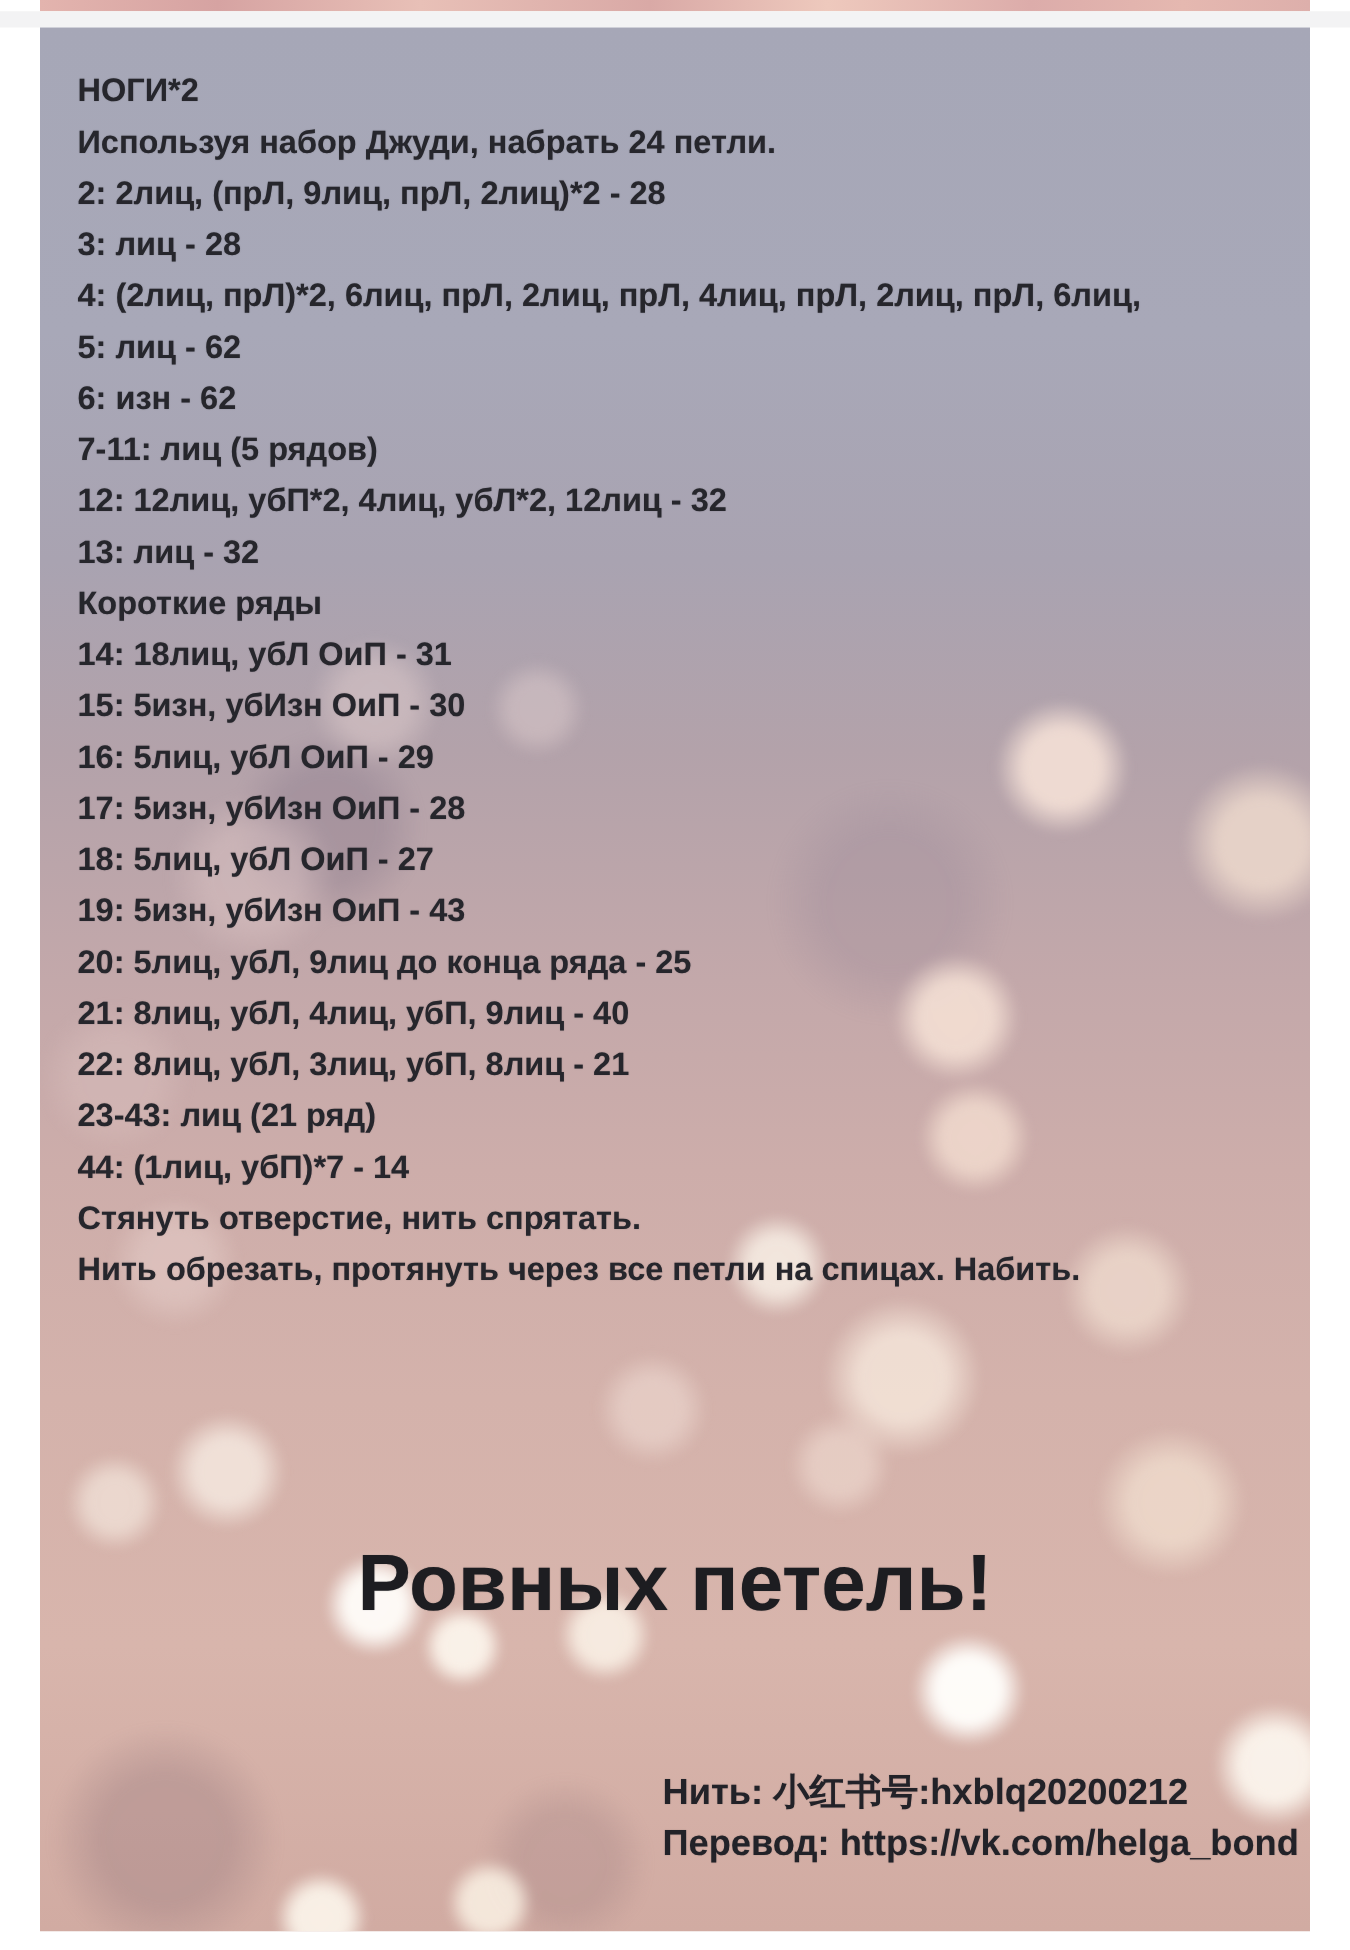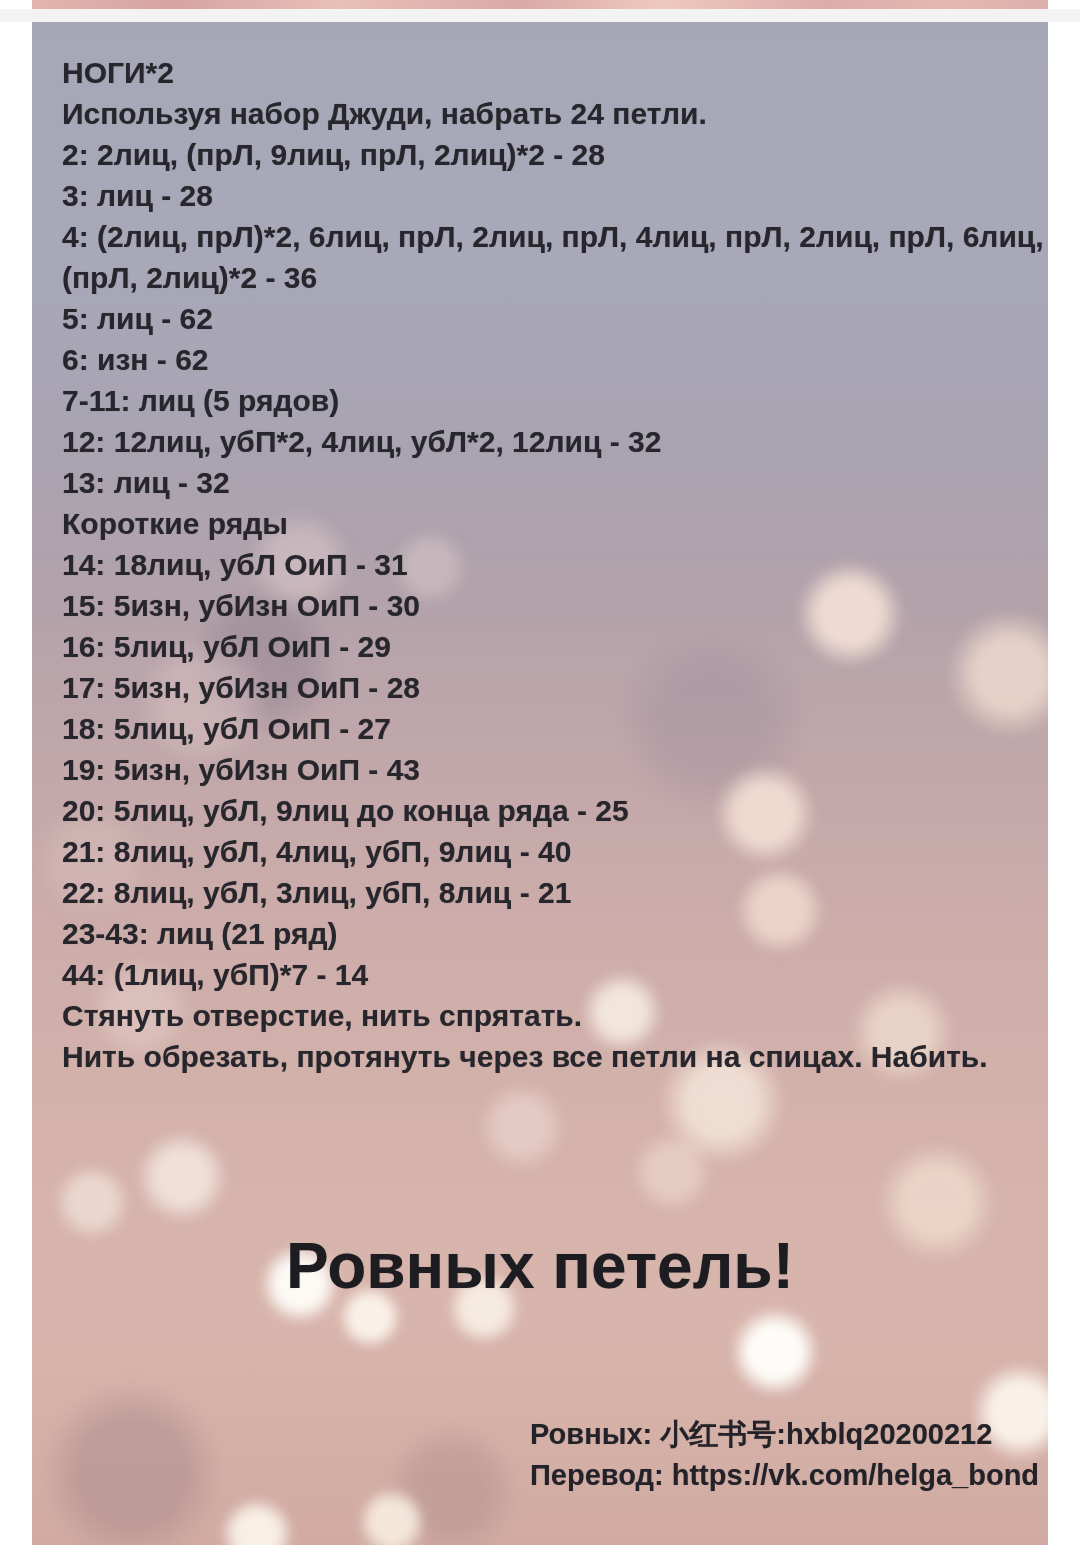--- a/index.html
+++ b/index.html
@@ -69,21 +69,21 @@
       radial-gradient(circle 80px at 76px 856px, rgba(220,194,192,.4) 0 40%, rgba(220,194,192,0) 75%),
       radial-gradient(circle 70px at 124px 1004px, rgba(230,207,203,.5) 0 40%, rgba(230,207,203,0) 75%),
       
       radial-gradient(circle 95px at 246px 656px, rgba(128,113,133,.30) 0 45%, rgba(128,113,133,0) 80%),
       radial-gradient(circle 120px at 696px 716px, rgba(140,125,145,.22) 0 45%, rgba(140,125,145,0) 80%),
       radial-gradient(circle 115px at 116px 1466px, rgba(150,120,125,.35) 0 45%, rgba(150,120,125,0) 80%),
       radial-gradient(circle 85px at 436px 1484px, rgba(160,128,130,.3) 0 45%, rgba(160,128,130,0) 80%);
   }
   .pattern-text {
     position: absolute; left: 30px; top: 30px; right: 10px;
-    font-size: 30px; line-height: 41px; font-weight: 700;
+    font-size: 26px; line-height: 41px; font-weight: 700;
     color: var(--c-text, #26262c);
     text-shadow: 0 0 1px rgba(38,38,44,.35);
   }
   .pattern-text .line { white-space: nowrap; }
   .closing {
     position: absolute; left: 0; top: 1184px; width: 100%;
     text-align: center;
     font-size: 64px; line-height: 80px; font-weight: 700;
     color: #1d1d21;
     text-shadow: 0 0 1px rgba(29,29,33,.3);
@@ -105,21 +105,20 @@
 
 <div class="photo">
   <div class="bokeh"></div>
 
   <div class="pattern-text">
     <div class="line">НОГИ*2</div>
     <div class="line">Используя набор Джуди, набрать 24 петли.</div>
     <div class="line">2: 2лиц, (прЛ, 9лиц, прЛ, 2лиц)*2 - 28</div>
     <div class="line">3: лиц - 28</div>
     <div class="line">4: (2лиц, прЛ)*2, 6лиц, прЛ, 2лиц, прЛ, 4лиц, прЛ, 2лиц, прЛ, 6лиц,</div>
-    <div class="line">(прЛ, 2лиц)*2 - 36</div>
     <div class="line">5: лиц - 62</div>
     <div class="line">6: изн - 62</div>
     <div class="line">7-11: лиц (5 рядов)</div>
     <div class="line">12: 12лиц, убП*2, 4лиц, убЛ*2, 12лиц - 32</div>
     <div class="line">13: лиц - 32</div>
     <div class="line">Короткие ряды</div>
     <div class="line">14: 18лиц, убЛ ОиП - 31</div>
     <div class="line">15: 5изн, убИзн ОиП - 30</div>
     <div class="line">16: 5лиц, убЛ ОиП - 29</div>
     <div class="line">17: 5изн, убИзн ОиП - 28</div>
@@ -130,16 +129,16 @@
     <div class="line">22: 8лиц, убЛ, 3лиц, убП, 8лиц - 21</div>
     <div class="line">23-43: лиц (21 ряд)</div>
     <div class="line">44: (1лиц, убП)*7 - 14</div>
     <div class="line">Стянуть отверстие, нить спрятать.</div>
     <div class="line">Нить обрезать, протянуть через все петли на спицах. Набить.</div>
   </div>
 
   <div class="closing">Ровных петель!</div>
 
   <div class="credits">
-    <div class="credit">Ровных: 小红书号:hxblq20200212</div>
+    <div class="credit">Нить: 小红书号:hxblq20200212</div>
     <div class="credit">Перевод: https://vk.com/helga_bond</div>
   </div>
 </div>
 
 </body></html>

